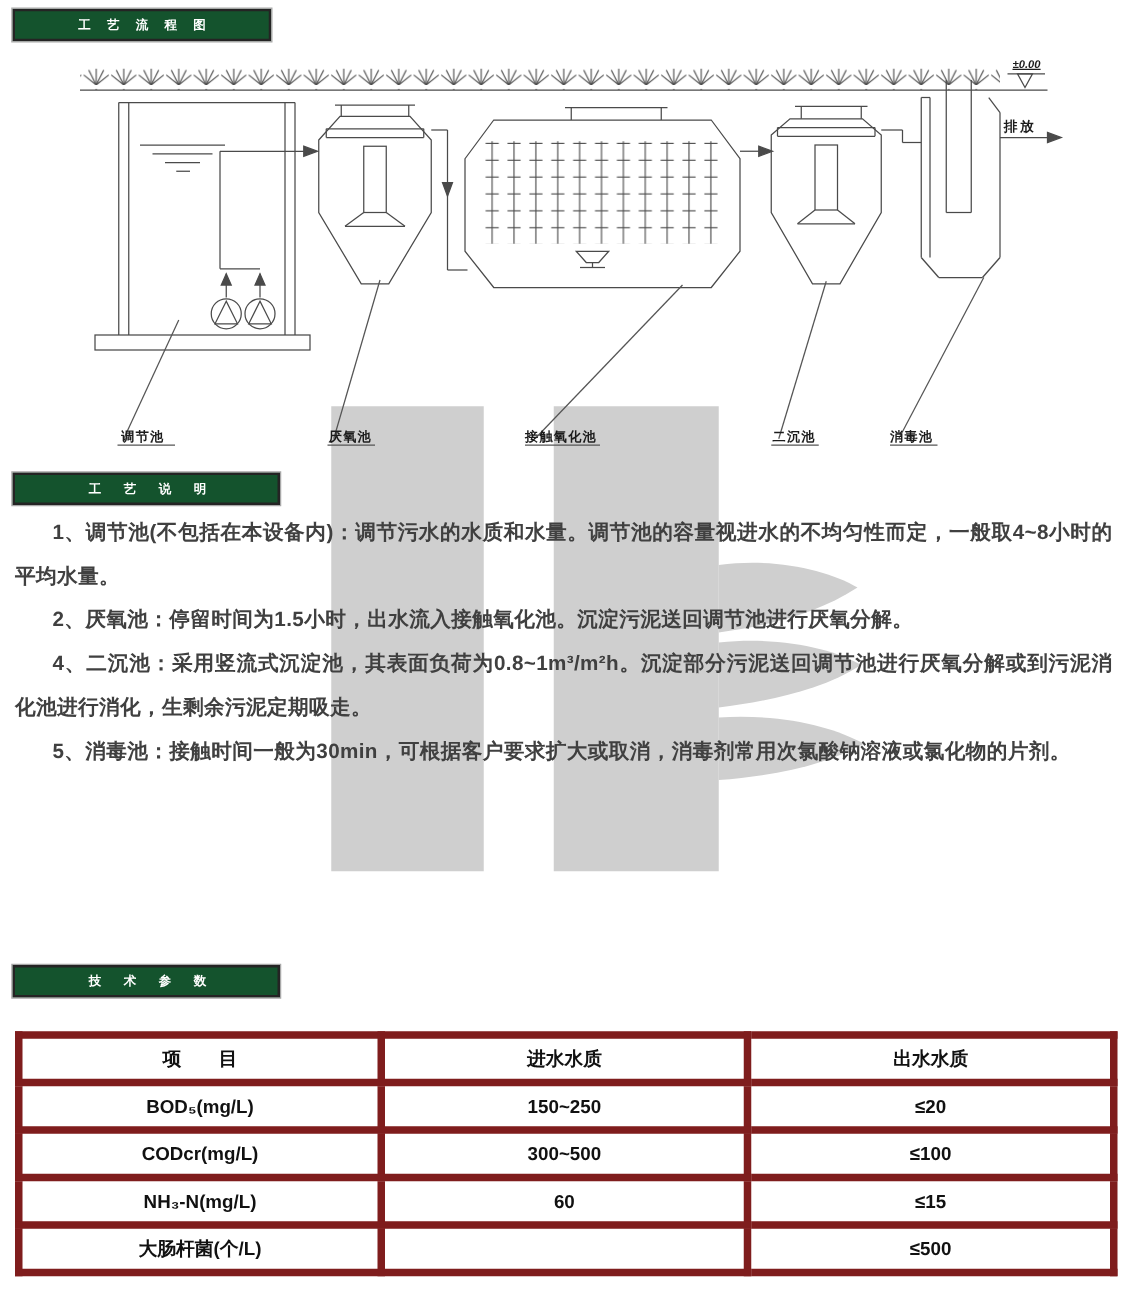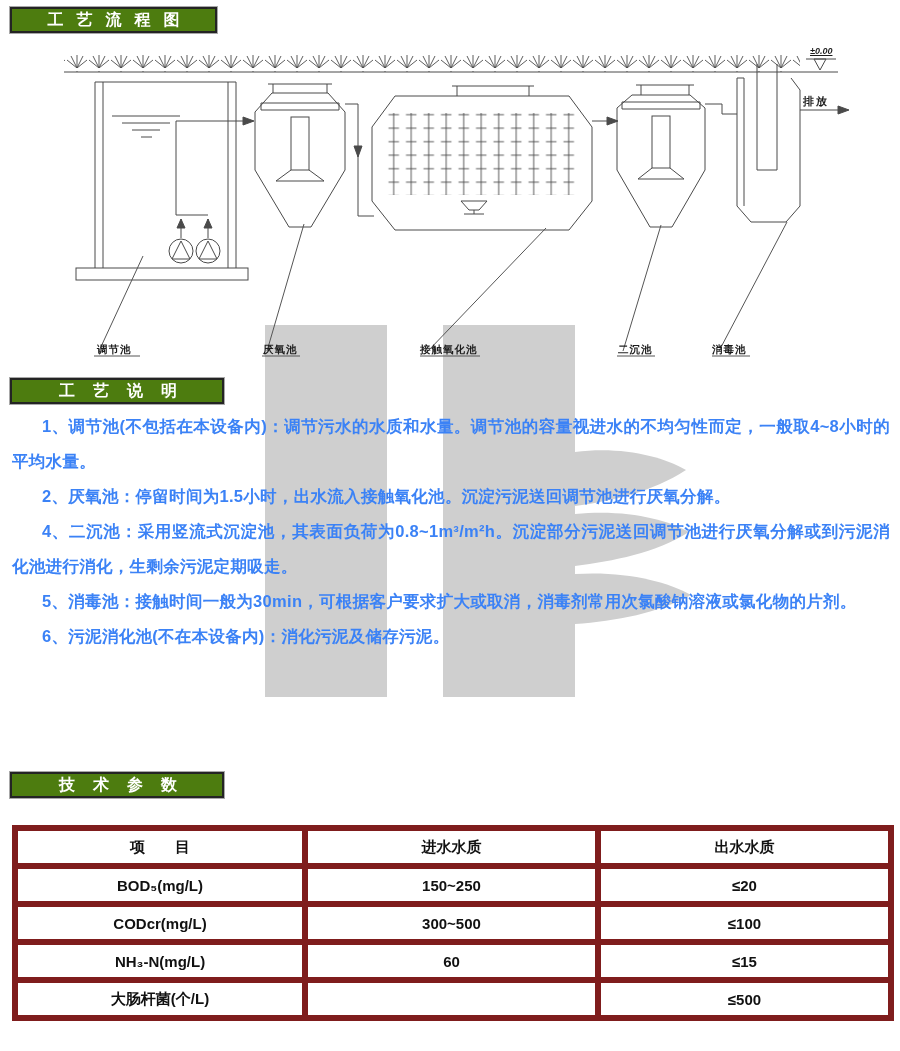--- a/index.html
+++ b/index.html
@@ -7,22 +7,22 @@
     position:relative; width:900px; height:1051px; background:#fff;
     font-family:"Liberation Sans","DejaVu Sans",sans-serif; overflow:hidden;
   }
   
   .wm { position:absolute; left:0; top:0; z-index:0; }
   
   .layer { position:relative; z-index:1; }
 
   .hdr {
     position:absolute; left:10px; width:190px; height:22px;
-    background:#4d7c0f; border:2px solid #242424; outline:1px solid #a8a8a8;
-    color:#fff; font-weight:bold; font-size:16px;
+    background:#14532d; border:2px solid #242424; outline:1px solid #a8a8a8;
+    color:#fff; font-weight:bold; font-size:10px;
     display:flex; align-items:center; justify-content:center;
     z-index:2; white-space:nowrap;
   }
   .hdr.sp5 { letter-spacing:13px; padding-left:13px; }
   .hdr.sp4 { letter-spacing:18px; padding-left:20px; }
   #hdr-flow    { top:7px; }
   #hdr-process { top:378px; }
   #hdr-params  { top:772px; }
 
   .diagram-svg { position:absolute; left:0; top:0; z-index:1; }
@@ -34,21 +34,21 @@
   .small-note {
     position:absolute; font-weight:bold; color:#1c1c1c; z-index:2; white-space:nowrap;
   }
   #discharge-label { left:803px; top:94px; font-size:11px; letter-spacing:2px; }
   #elevation-label { left:810px; top:46px; font-size:9px; font-style:italic;text-decoration:underline; }
 
   .process-text {
     position:absolute; left:12px; top:409px; width:878px; z-index:2;
   }
   .process-text p {
-    margin:0; font-size:16.5px; font-weight:bold; color:#3b82f6;
+    margin:0; font-size:16.5px; font-weight:bold; color:#404040;
     line-height:35px; text-indent:30px; letter-spacing:0.3px; text-align:justify;
   }
 
   table.params {
     position:absolute; left:12px; top:825px; width:876px; z-index:2;
     border-collapse:collapse; table-layout:fixed;
   }
   table.params th, table.params td {
     border:6px solid #7f1d1d; height:32px; text-align:center;
     font-size:15px; font-weight:bold; color:#111; padding:0;
@@ -222,21 +222,20 @@
   <div class="tlabel" style="left:618px; top:343px;">二沉池</div>
   <div class="tlabel" style="left:712px; top:343px;">消毒池</div>
   <div class="small-note" id="discharge-label">排放</div>
   <div class="small-note" id="elevation-label">±0.00</div>
 
   <div class="process-text layer">
     <p>1、调节池(不包括在本设备内)：调节污水的水质和水量。调节池的容量视进水的不均匀性而定，一般取4~8小时的平均水量。</p>
     <p>2、厌氧池：停留时间为1.5小时，出水流入接触氧化池。沉淀污泥送回调节池进行厌氧分解。</p>
     <p>4、二沉池：采用竖流式沉淀池，其表面负荷为0.8~1m³/m²h。沉淀部分污泥送回调节池进行厌氧分解或到污泥消化池进行消化，生剩余污泥定期吸走。</p>
     <p>5、消毒池：接触时间一般为30min，可根据客户要求扩大或取消，消毒剂常用次氯酸钠溶液或氯化物的片剂。</p>
-    <p>6、污泥消化池(不在本设备内)：消化污泥及储存污泥。</p>
   </div>
 
   <table class="params">
     <colgroup>
         <col style="width:290px">
         <col style="width:293px">
         <col style="width:293px">
       </colgroup>
     <thead>
       <tr>

